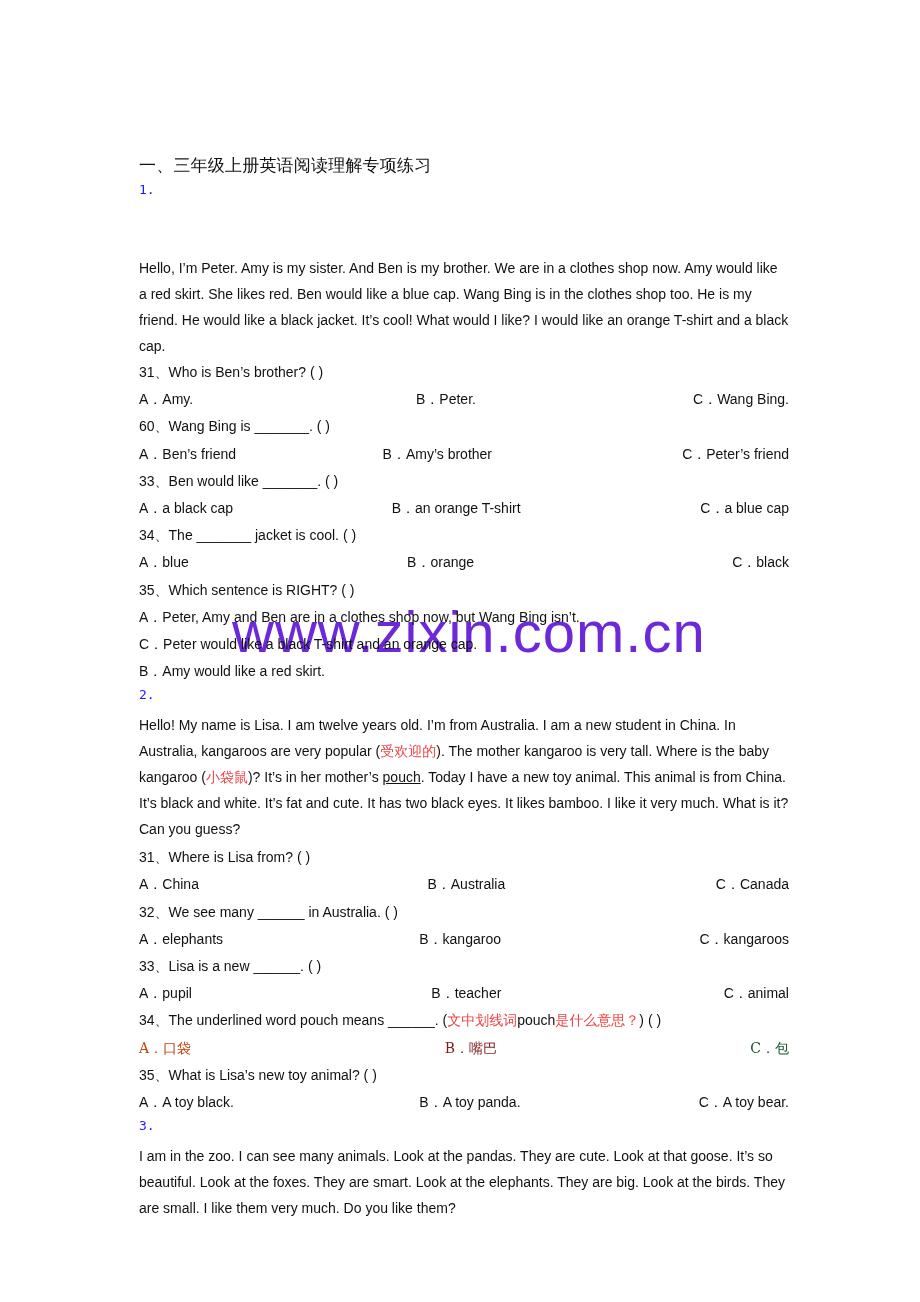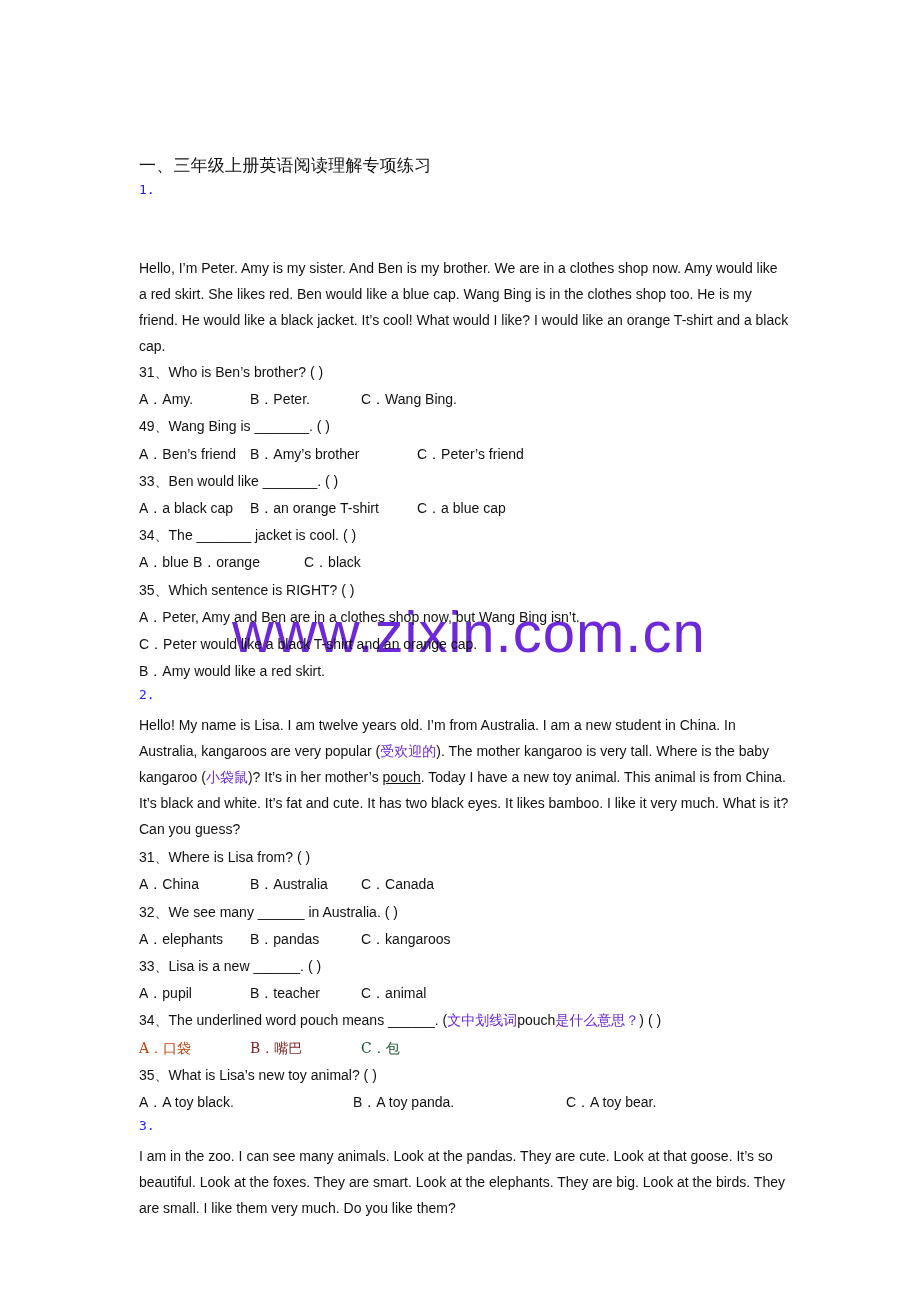--- a/index.html
+++ b/index.html
@@ -7,24 +7,24 @@
     .page {
       position: absolute; left: 139px; top: 150px; width: 650px;
       font-family: "Liberation Sans", "DejaVu Sans", sans-serif;
       color: #111111; font-size: 14px;
     }
     .title { font-family: "DejaVu Sans", sans-serif; font-size: 17px; line-height: 30px; height: 30px; letter-spacing: 0.2px; }
     .num { color: #1a1aff; font-family: "DejaVu Sans Mono", monospace; font-size: 13px; height: 27px; line-height: 20px; }
     .line { height: 27.2px; line-height: 27.2px; white-space: nowrap; }
     .passage { line-height: 26px; font-size: 14px; }
     .passage p { margin: 0; }
-    .opts { display: flex; height: 27.2px; line-height: 27.2px; white-space: nowrap; }
+    .opts { display: flex; height: 27.2px; line-height: 27.2px; white-space: nowrap; justify-content: space-between; }
     .opt { display: inline-block; }
     .u { text-decoration: underline; }
-    .cn { font-family: "DejaVu Serif", serif; color: #6d28d9; font-size: 14px; }
+    .cn { font-family: "DejaVu Serif", serif; color: #ef4444; font-size: 14px; }
     .watermark {
       position: absolute; left: 232px; top: 598px;
       font-family: "Liberation Sans", sans-serif; font-size: 58px; color: #6d28d9;
       letter-spacing: 1px; z-index: 0; pointer-events: none;
     }
     .page { z-index: 1; }
   </style>
 </head>
 <body>
 
@@ -38,21 +38,21 @@
     <p>Hello, I’m Peter. Amy is my sister. And Ben is my brother. We are in a clothes shop now. Amy would like a red skirt. She likes red. Ben would like a blue cap. Wang Bing is in the clothes shop too. He is my friend. He would like a black jacket. It’s cool! What would I like? I would like an orange T-shirt and a black cap.</p>
   </div>
 
   <div class="line">31、Who is Ben’s brother? (   )</div>
   <div class="opts">
     <span class="opt" style="width:111px">A．Amy.</span>
     <span class="opt" style="width:111px">B．Peter.</span>
     <span class="opt">C．Wang Bing.</span>
   </div>
 
-  <div class="line">49、Wang Bing is _______. (   )</div>
+  <div class="line">60、Wang Bing is _______. (   )</div>
   <div class="opts">
     <span class="opt" style="width:111px">A．Ben’s friend</span>
     <span class="opt" style="width:167px">B．Amy’s brother</span>
     <span class="opt">C．Peter’s friend</span>
   </div>
 
   <div class="line">33、Ben would like _______. (   )</div>
   <div class="opts">
     <span class="opt" style="width:111px">A．a black cap</span>
     <span class="opt" style="width:167px">B．an orange T-shirt</span>
@@ -79,21 +79,21 @@
   <div class="line">31、Where is Lisa from? (    )</div>
   <div class="opts">
     <span class="opt" style="width:111px">A．China</span>
     <span class="opt" style="width:111px">B．Australia</span>
     <span class="opt">C．Canada</span>
   </div>
 
   <div class="line">32、We see many ______ in Australia. (    )</div>
   <div class="opts">
     <span class="opt" style="width:111px">A．elephants</span>
-    <span class="opt" style="width:111px">B．pandas</span>
+    <span class="opt" style="width:111px">B．kangaroo</span>
     <span class="opt">C．kangaroos</span>
   </div>
 
   <div class="line">33、Lisa is a new ______. (    )</div>
   <div class="opts">
     <span class="opt" style="width:111px">A．pupil</span>
     <span class="opt" style="width:111px">B．teacher</span>
     <span class="opt">C．animal</span>
   </div>
 

